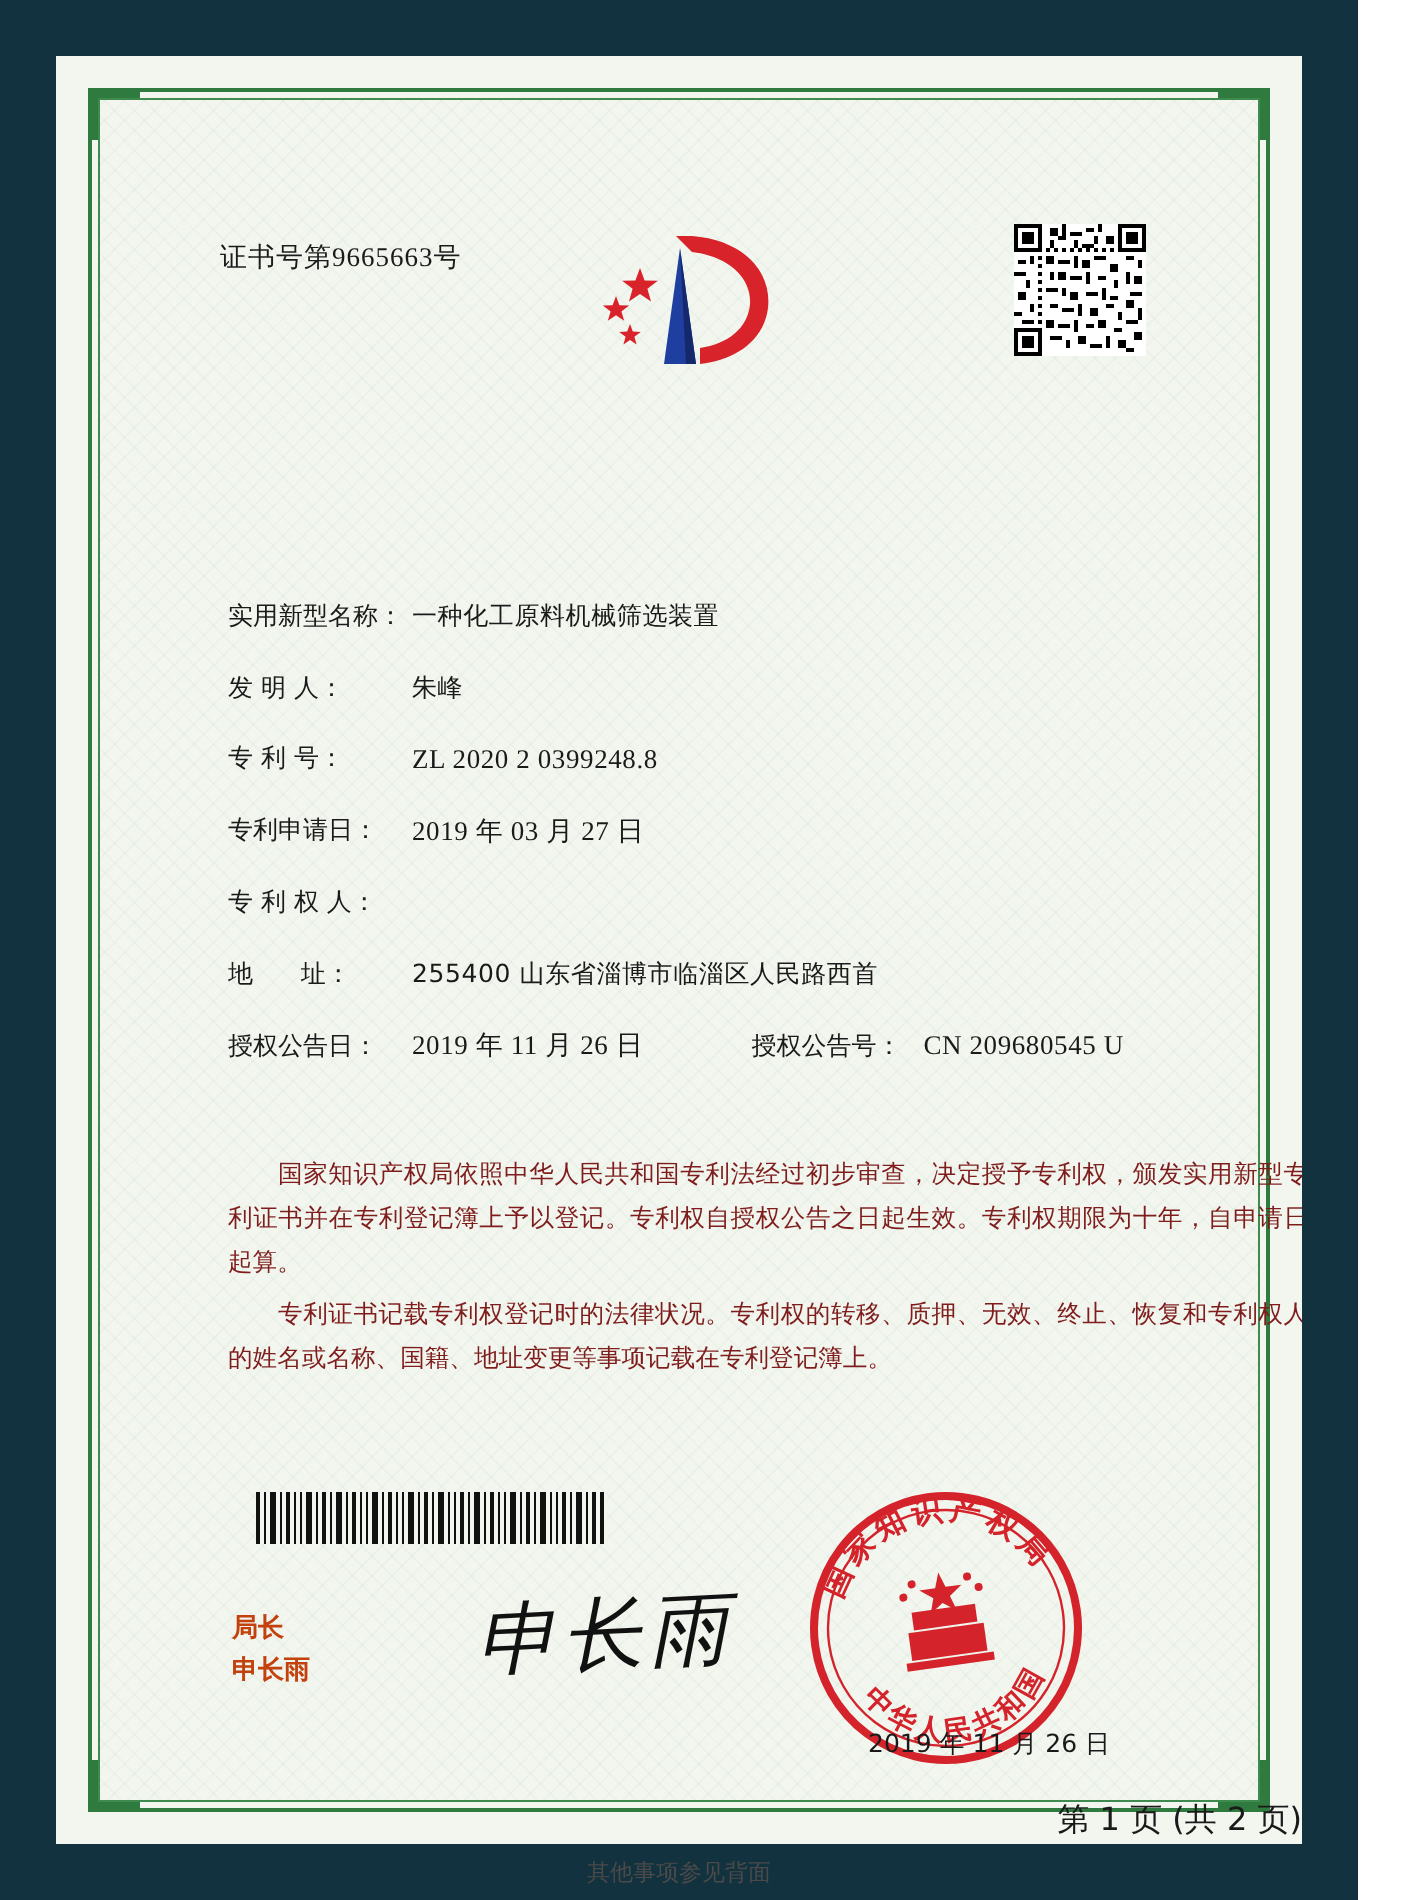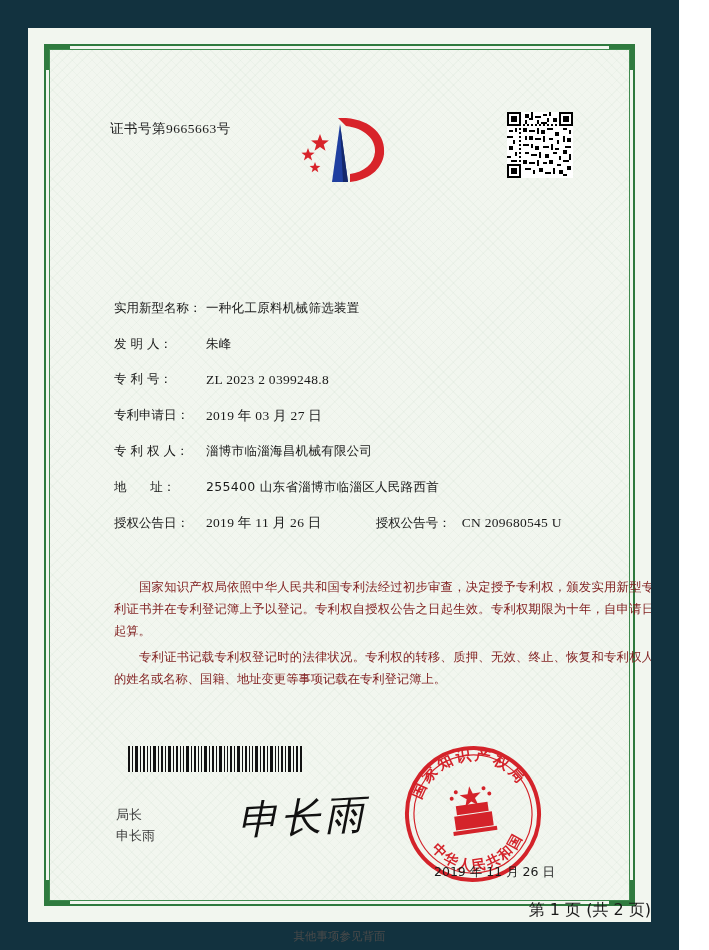--- a/index.html
+++ b/index.html
@@ -192,21 +192,22 @@
   }
 
   
   .sign-label {
     position: absolute;
     left: 88px;
     top: 776px;
     font-family: "DejaVu Sans", sans-serif;
     font-size: 13px;
     line-height: 21px;
-    color: #404040;
+    color: #c2410c;
+    font-weight: bold;
   }
   .signature {
     position: absolute;
     left: 210px;
     top: 762px;
     font-size: 40px;
     font-family: "Liberation Serif", serif;
     font-style: italic;
     color: #111;
     letter-spacing: 3px;
@@ -401,29 +402,28 @@
         <div class="field-row">
           <span class="field-label">实用新型名称：</span>
           <span class="field-value cjk">一种化工原料机械筛选装置</span>
         </div>
         <div class="field-row">
           <span class="field-label">发 明 人：</span>
           <span class="field-value cjk">朱峰</span>
         </div>
         <div class="field-row">
           <span class="field-label">专 利 号：</span>
-          <span class="field-value">ZL 2023 2 0399248.8</span>
+          <span class="field-value">ZL 2020 2 0399248.8</span>
         </div>
         <div class="field-row">
           <span class="field-label">专利申请日：</span>
           <span class="field-value">2019 年 03 月 27 日</span>
         </div>
         <div class="field-row">
           <span class="field-label">专 利 权 人：</span>
-          <span class="field-value cjk">淄博市临淄海昌机械有限公司</span>
         </div>
         <div class="field-row">
           <span class="field-label">地      址：</span>
           <span class="field-value cjk">255400  山东省淄博市临淄区人民路西首</span>
         </div>
         <div class="field-row split">
           <span class="field-label">授权公告日：</span>
           <span class="field-value">2019 年 11 月 26 日</span>
           <span class="field-second">
             <span class="field-label">授权公告号：</span>

